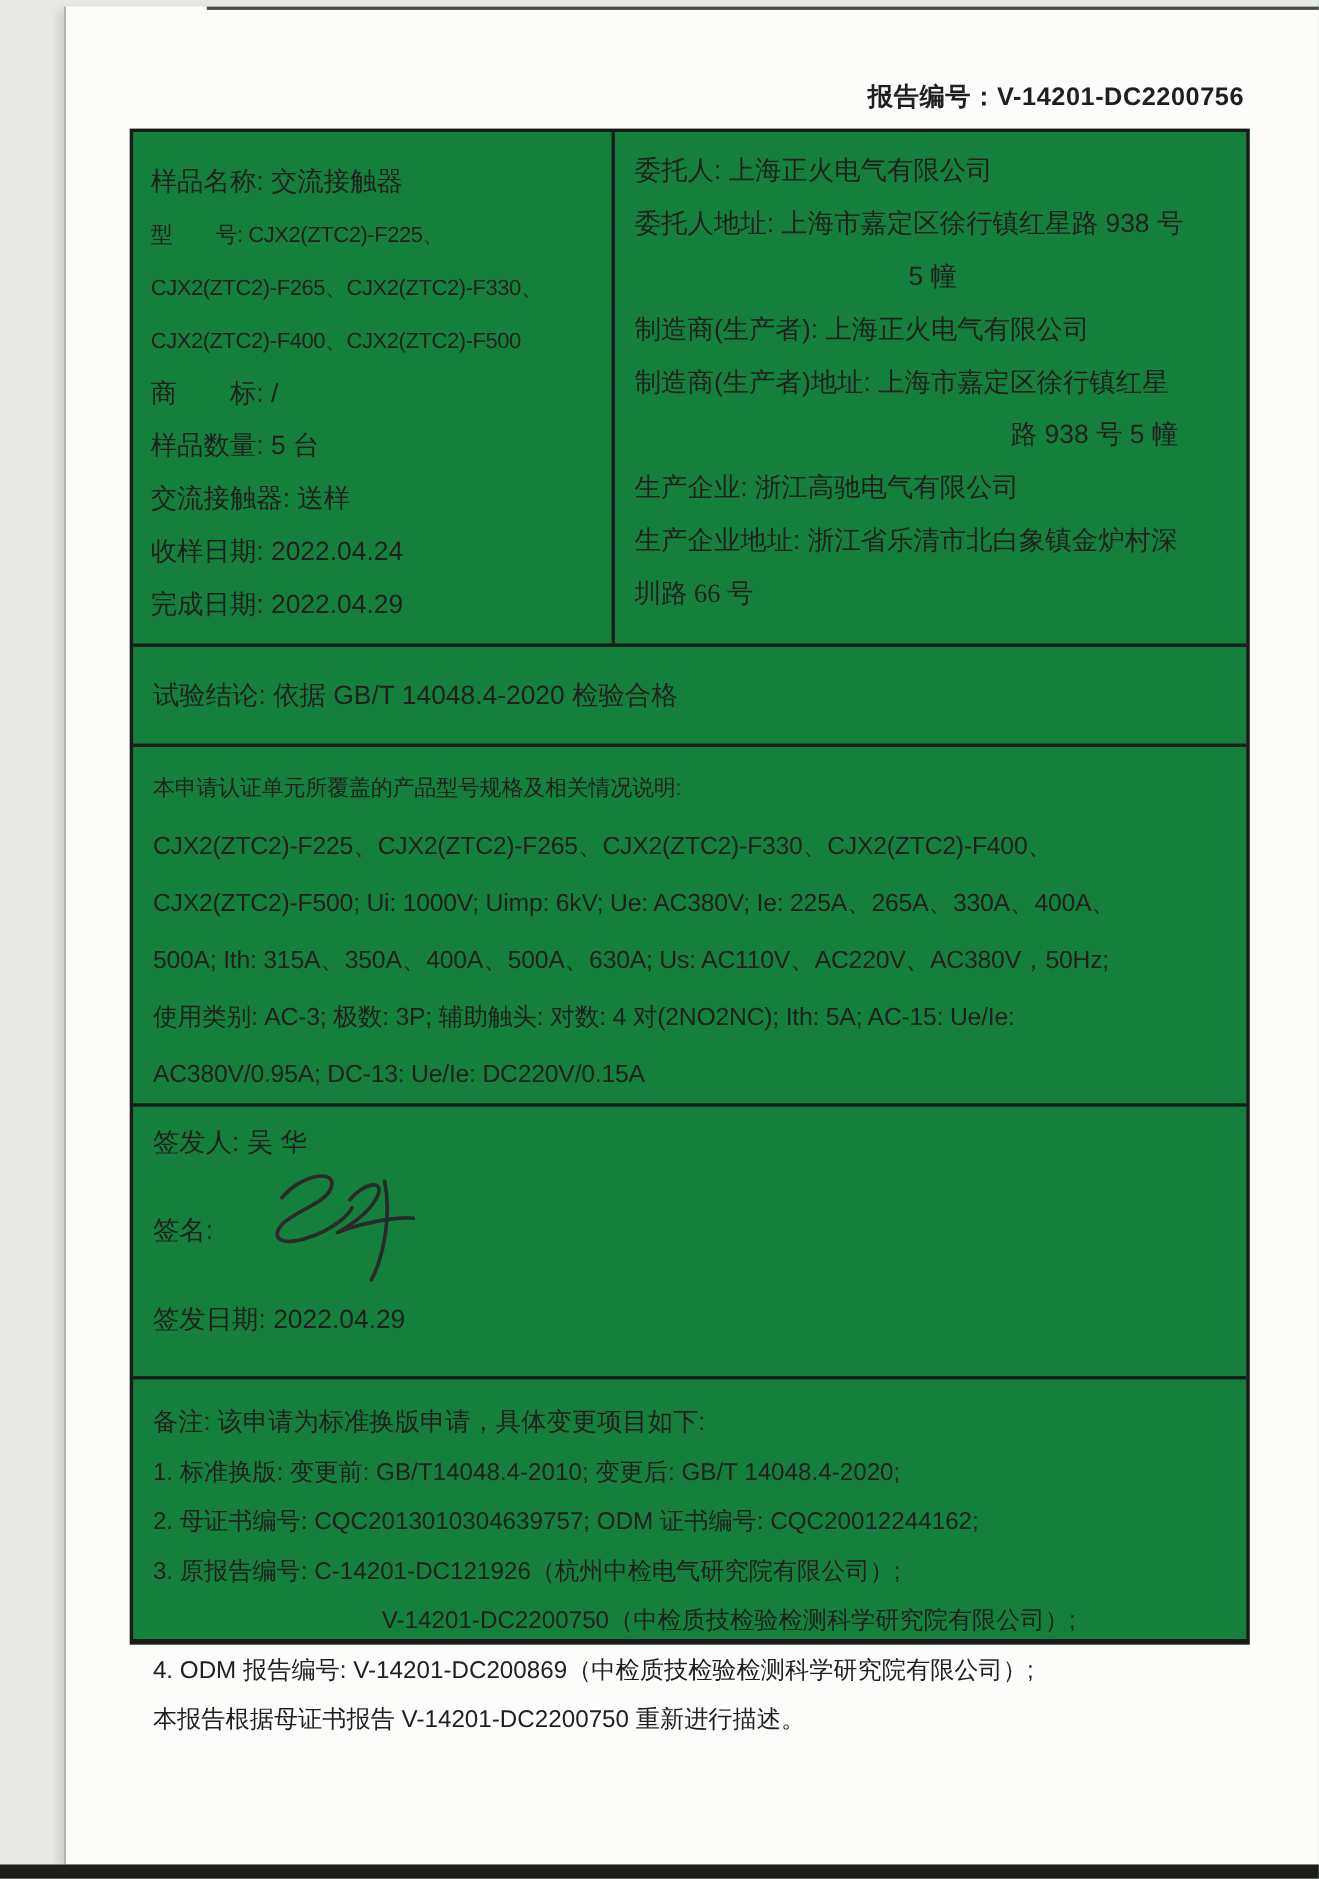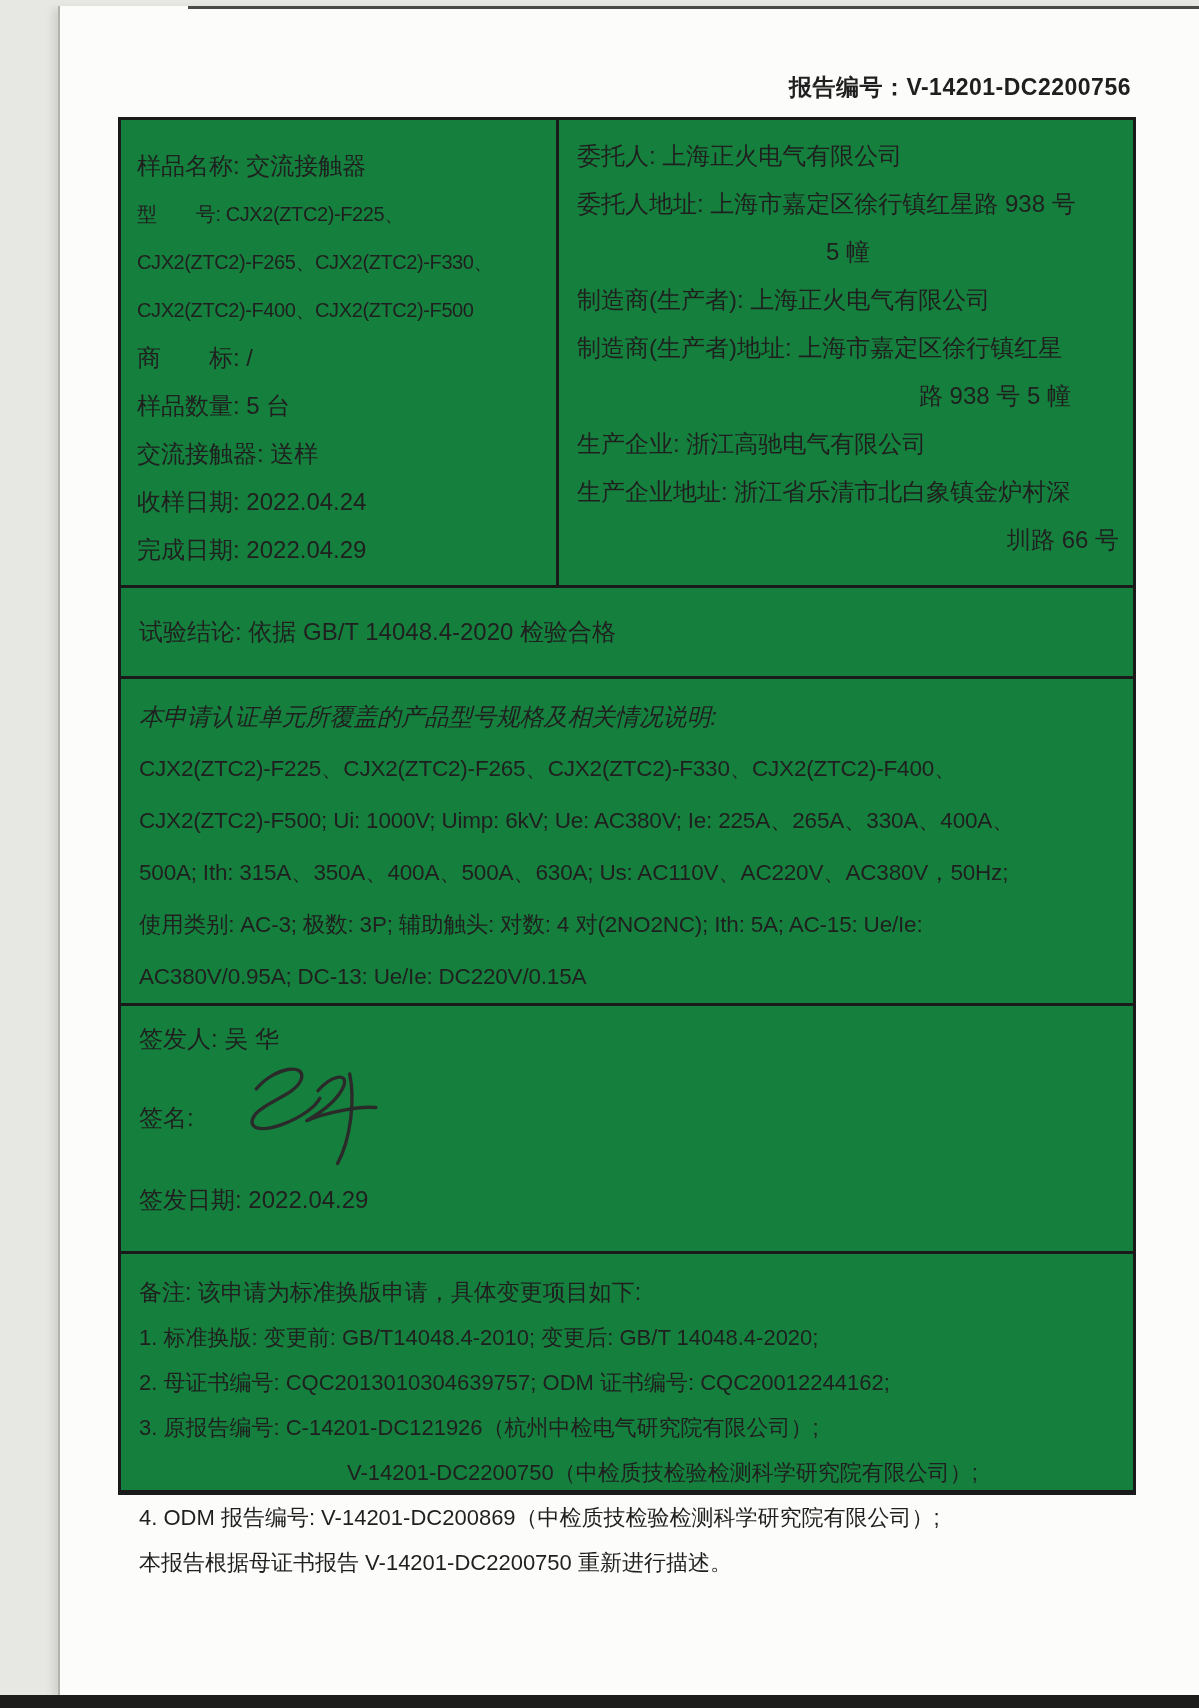--- a/index.html
+++ b/index.html
@@ -44,28 +44,28 @@
     padding:22px 12px 0 16px;
   }
   .cell-client { flex:1; padding:12px 14px 0 18px; }
   .cell-sample .line, .cell-client .line { line-height:48px; white-space:nowrap; }
   
   .cell-sample .line:nth-child(2),
   .cell-sample .line:nth-child(3),
   .cell-sample .line:nth-child(4) { font-size:20px; letter-spacing:-0.4px; }
   .cell-client .line:nth-child(3) { text-align:center; }
   .cell-client .line:nth-child(6) { text-align:right; padding-right:48px; }
-  .cell-client .line:nth-child(9) { text-align:right; }
+  .cell-client .line:nth-child(9) { text-align:left;font-family:Liberation Serif, serif; }
   .row-conclusion {
     height:91px; display:flex; align-items:center;
     padding:4px 18px; font-size:24px;
   }
   .row-coverage { height:327px; padding:12px 18px 0 18px; }
   .row-coverage .line { line-height:52px; font-size:22.5px; letter-spacing:-0.2px; white-space:nowrap; }
-  .row-coverage .line:first-child { font-size:24px;font-style:italic; }
+  .row-coverage .line:first-child { font-size:20px; }
   .row-signoff { height:248px; padding:10px 18px 0 18px; }
   .row-signoff .issuer { line-height:46px; }
   .sig-row { display:flex; align-items:center; height:112px; }
   .sig-label { font-size:24px; }
   .sig-scribble { margin-left:28px; margin-top:-6px; }
   .row-signoff .issue-date { line-height:52px; }
   .row-remarks { height:236px; padding:16px 18px 0 18px; }
   .row-remarks .line { line-height:45px; font-size:22px; white-space:nowrap; }
   .row-remarks .line:first-child { font-size:23px; }
   .row-remarks .line:nth-child(5) { padding-left:208px; }

